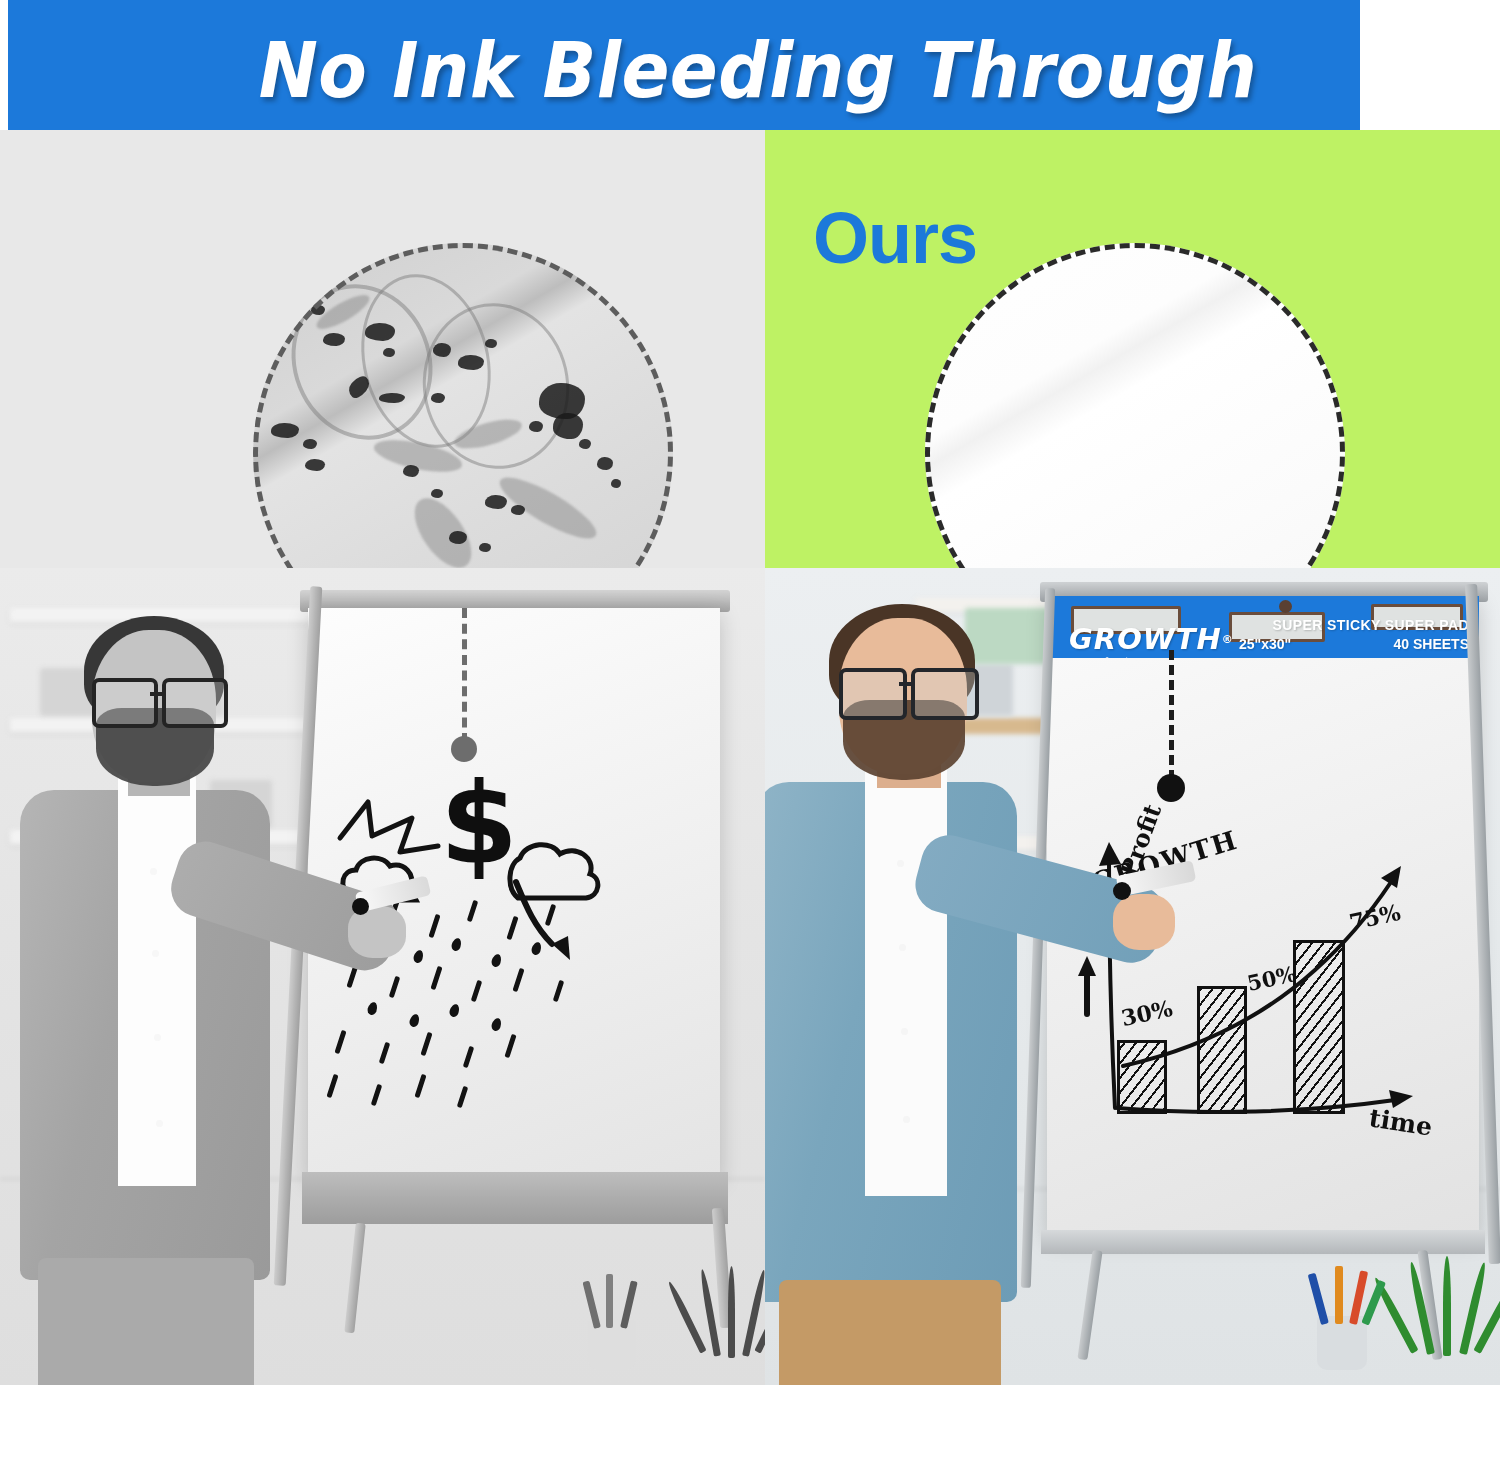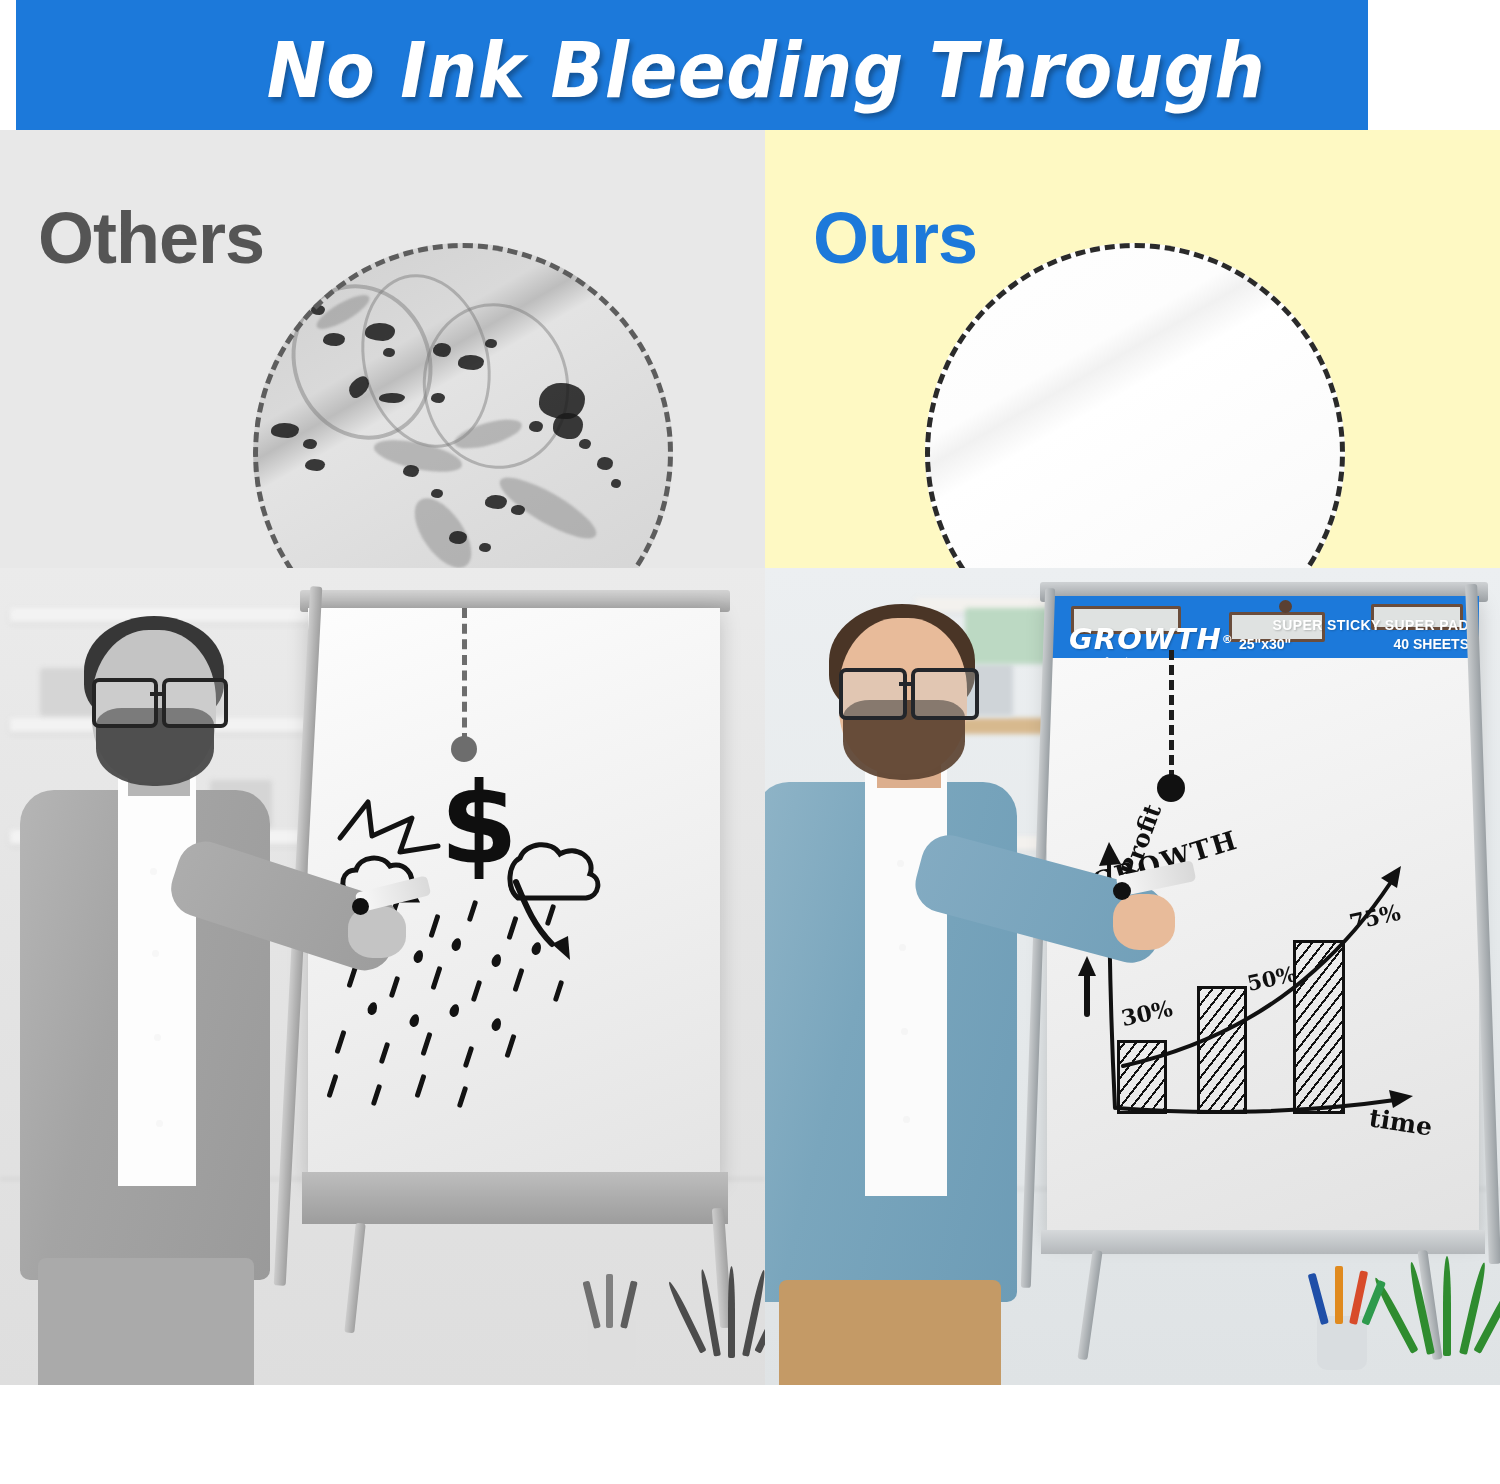--- a/index.html
+++ b/index.html
@@ -5,36 +5,36 @@
   html,body{margin:0;padding:0;}
   body{
     width:1500px;height:1484px;
     background:#ffffff;
     font-family:"Liberation Sans", sans-serif;
     overflow:hidden;
   }
   .stage{position:relative;width:1500px;height:1484px;overflow:hidden;background:#fff;}
 
   
-  .banner{position:absolute;left:16px;top:0;width:1352px;height:230px;overflow:hidden;}
+  .banner{position:absolute;left:8px;top:0;width:1352px;height:230px;overflow:hidden;}
   .banner svg{position:absolute;left:0;top:0;}
   .banner-title{
     position:absolute;left:0;top:26px;width:1500px;text-align:center;
     font-size:76px;font-weight:bold;font-style:italic;color:#ffffff;
     letter-spacing:0.5px;
     text-shadow:3px 4px 5px rgba(0,0,0,0.30);
     font-family:"DejaVu Sans", sans-serif;
     transform:scaleX(0.93);
   }
 
   
   .compare{position:absolute;left:0;top:130px;width:1500px;height:1255px;}
   .panel{position:absolute;top:0;height:1255px;overflow:hidden;}
   .panel-left{left:0;width:765px;background:#e8e8e8;}
-  .panel-right{left:765px;width:735px;background:#fef9c3;}
+  .panel-right{left:765px;width:735px;background:#bef264;}
 
   .label{
     position:absolute;top:72px;font-size:72px;font-weight:bold;line-height:1;
     font-family:"Liberation Sans", sans-serif;letter-spacing:-1px;
   }
   .label-others{left:38px;color:#555555;}
   .label-ours{left:48px;color:#1c79da;}
 
   
   .mag{position:absolute;border-radius:50%;overflow:hidden;}
@@ -146,21 +146,20 @@
       <path d="M0,0 H1500 V160 C1380,232 1230,236 1090,215 C950,194 860,150 760,143
                C640,134 560,152 480,165 C350,186 180,176 60,148 L0,134 Z" fill="#1c79da"></path>
     </svg>
     <div class="banner-title">No Ink Bleeding Through</div>
   </div>
 
   <div class="compare">
 
     <div class="panel panel-left">
 
-      <div class="label label-others">Others</div>
 
       <div class="mag mag-left">
         <div class="blotwrap">
           <div class="ghost-stroke" style="left:40px;top:40px;width:130px;height:150px;transform:rotate(-22deg);border-width:4px;"></div>
           <div class="ghost-stroke" style="left:110px;top:30px;width:120px;height:170px;transform:rotate(-14deg);"></div>
           <div class="ghost-stroke" style="left:170px;top:60px;width:140px;height:160px;transform:rotate(-8deg);"></div>
           <div class="smear" style="left:60px;top:60px;width:60px;height:18px;transform:rotate(-30deg);"></div>
           <div class="smear" style="left:200px;top:180px;width:70px;height:22px;transform:rotate(-16deg);"></div>
           <div class="smear" style="left:120px;top:200px;width:90px;height:26px;transform:rotate(12deg);"></div>
           <div class="smear" style="left:240px;top:250px;width:110px;height:30px;transform:rotate(30deg);"></div>

